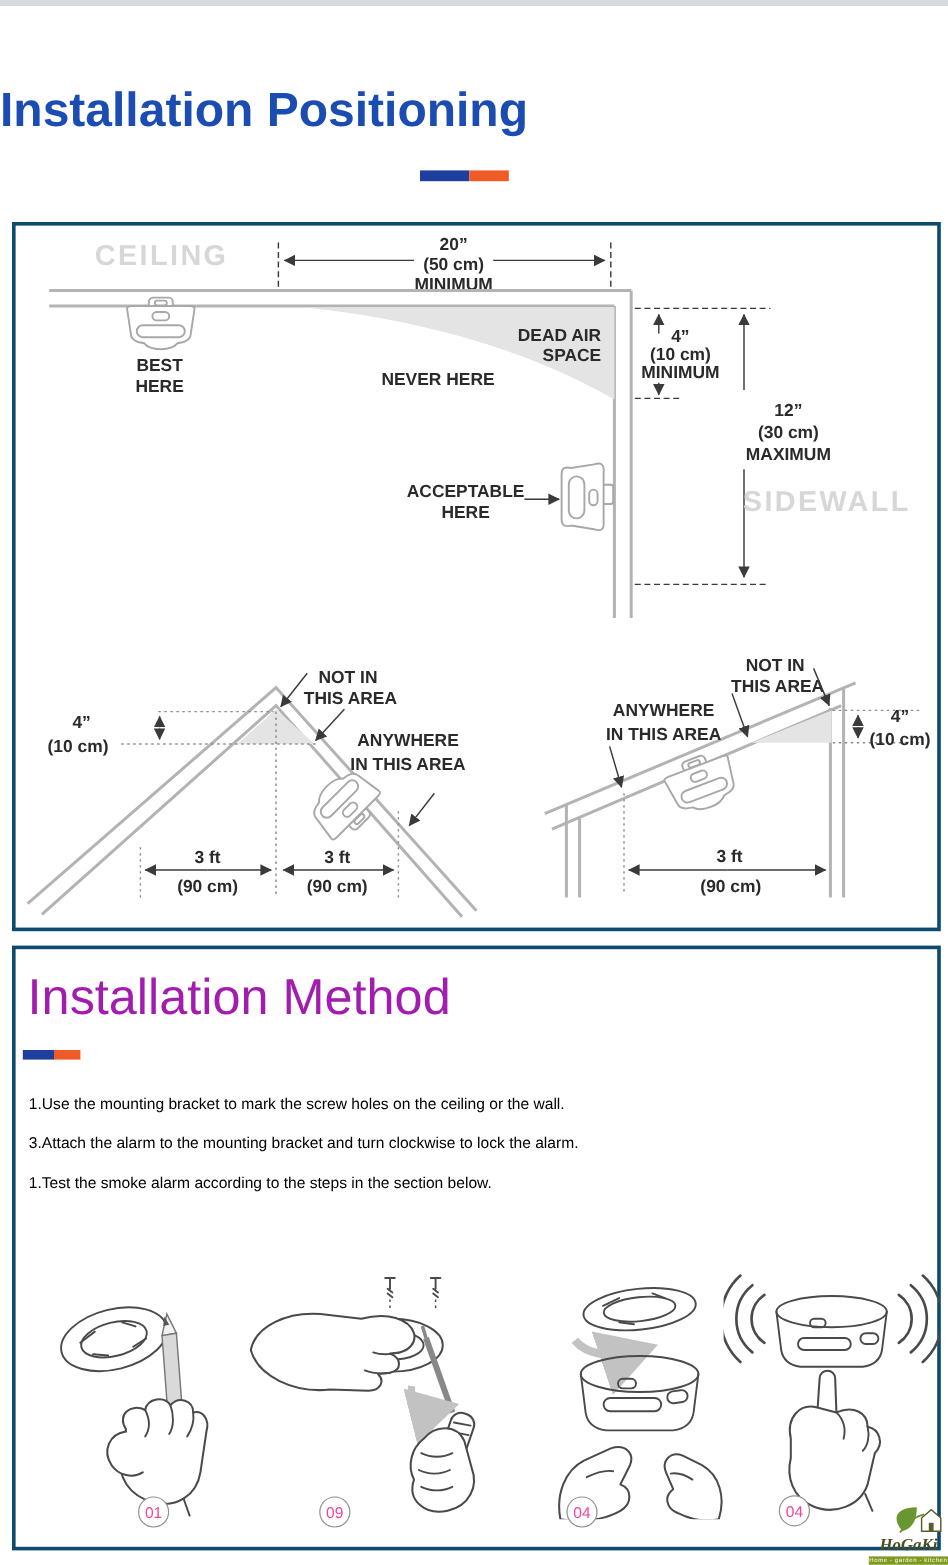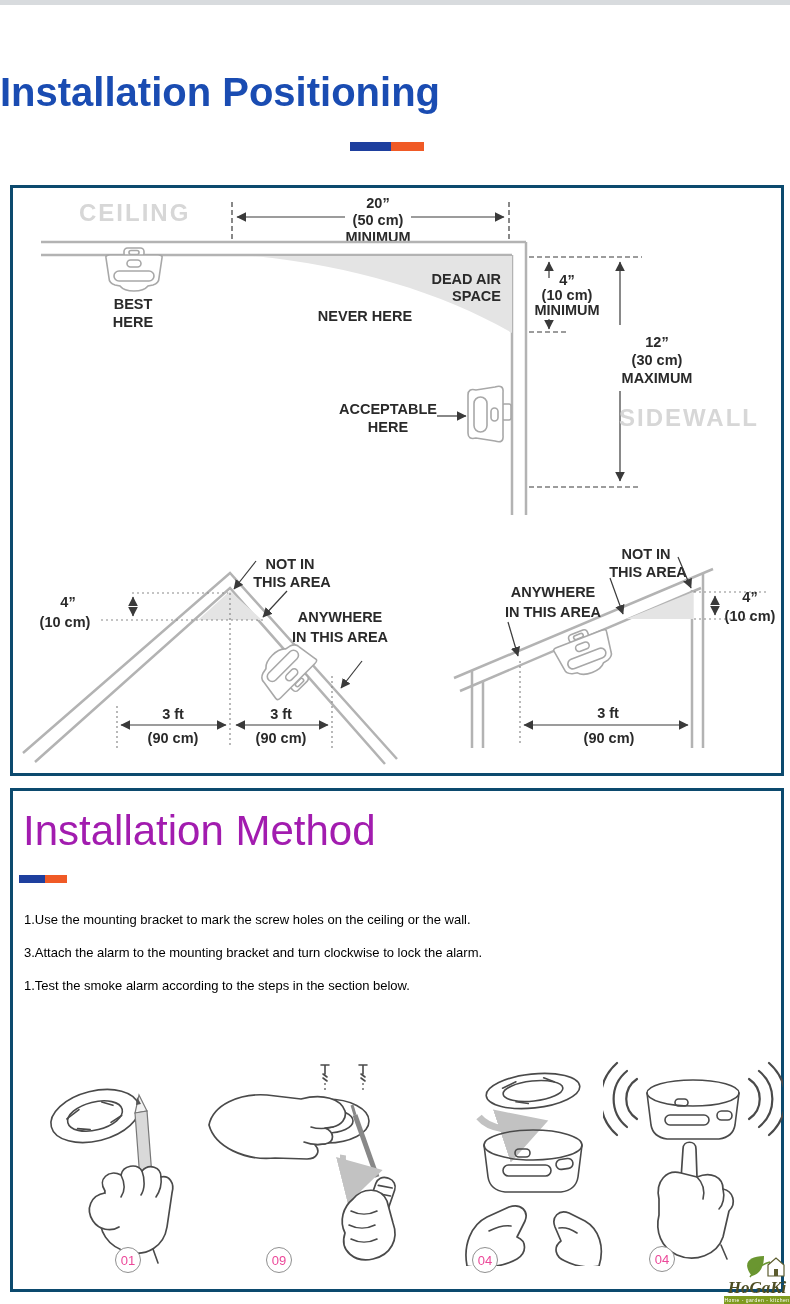--- a/index.html
+++ b/index.html
@@ -57,21 +57,21 @@
     font-size:13px; color:#ec4899; background:#fff; box-sizing:border-box;
   }
   #num1 { left:102px; top:456px; }
   #num2 { left:253px; top:456px; }
   #num3 { left:459px; top:456px; }
   #num4 { left:636px; top:436px;margin-top:19px; }
 
   .logo { position:absolute; left:724px; top:1254px; width:66px; }
   .logo-name {
     font-family:"Liberation Serif", serif; font-style:italic; font-weight:bold;
-    font-size:17px; color:#4d4d22; text-align:center; line-height:15px; margin-top:-2px;
+    font-size:14px; color:#4d4d22; text-align:center; line-height:15px; margin-top:-2px;
   }
   .logo-banner {
     margin-top:1px; background:#7e9b1e; color:#fff; font-size:5px; height:9px;
     line-height:9px; text-align:center; letter-spacing:0.5px;
   }
 </style>
 </head>
 <body>
 
 <div class="topbar"></div>

